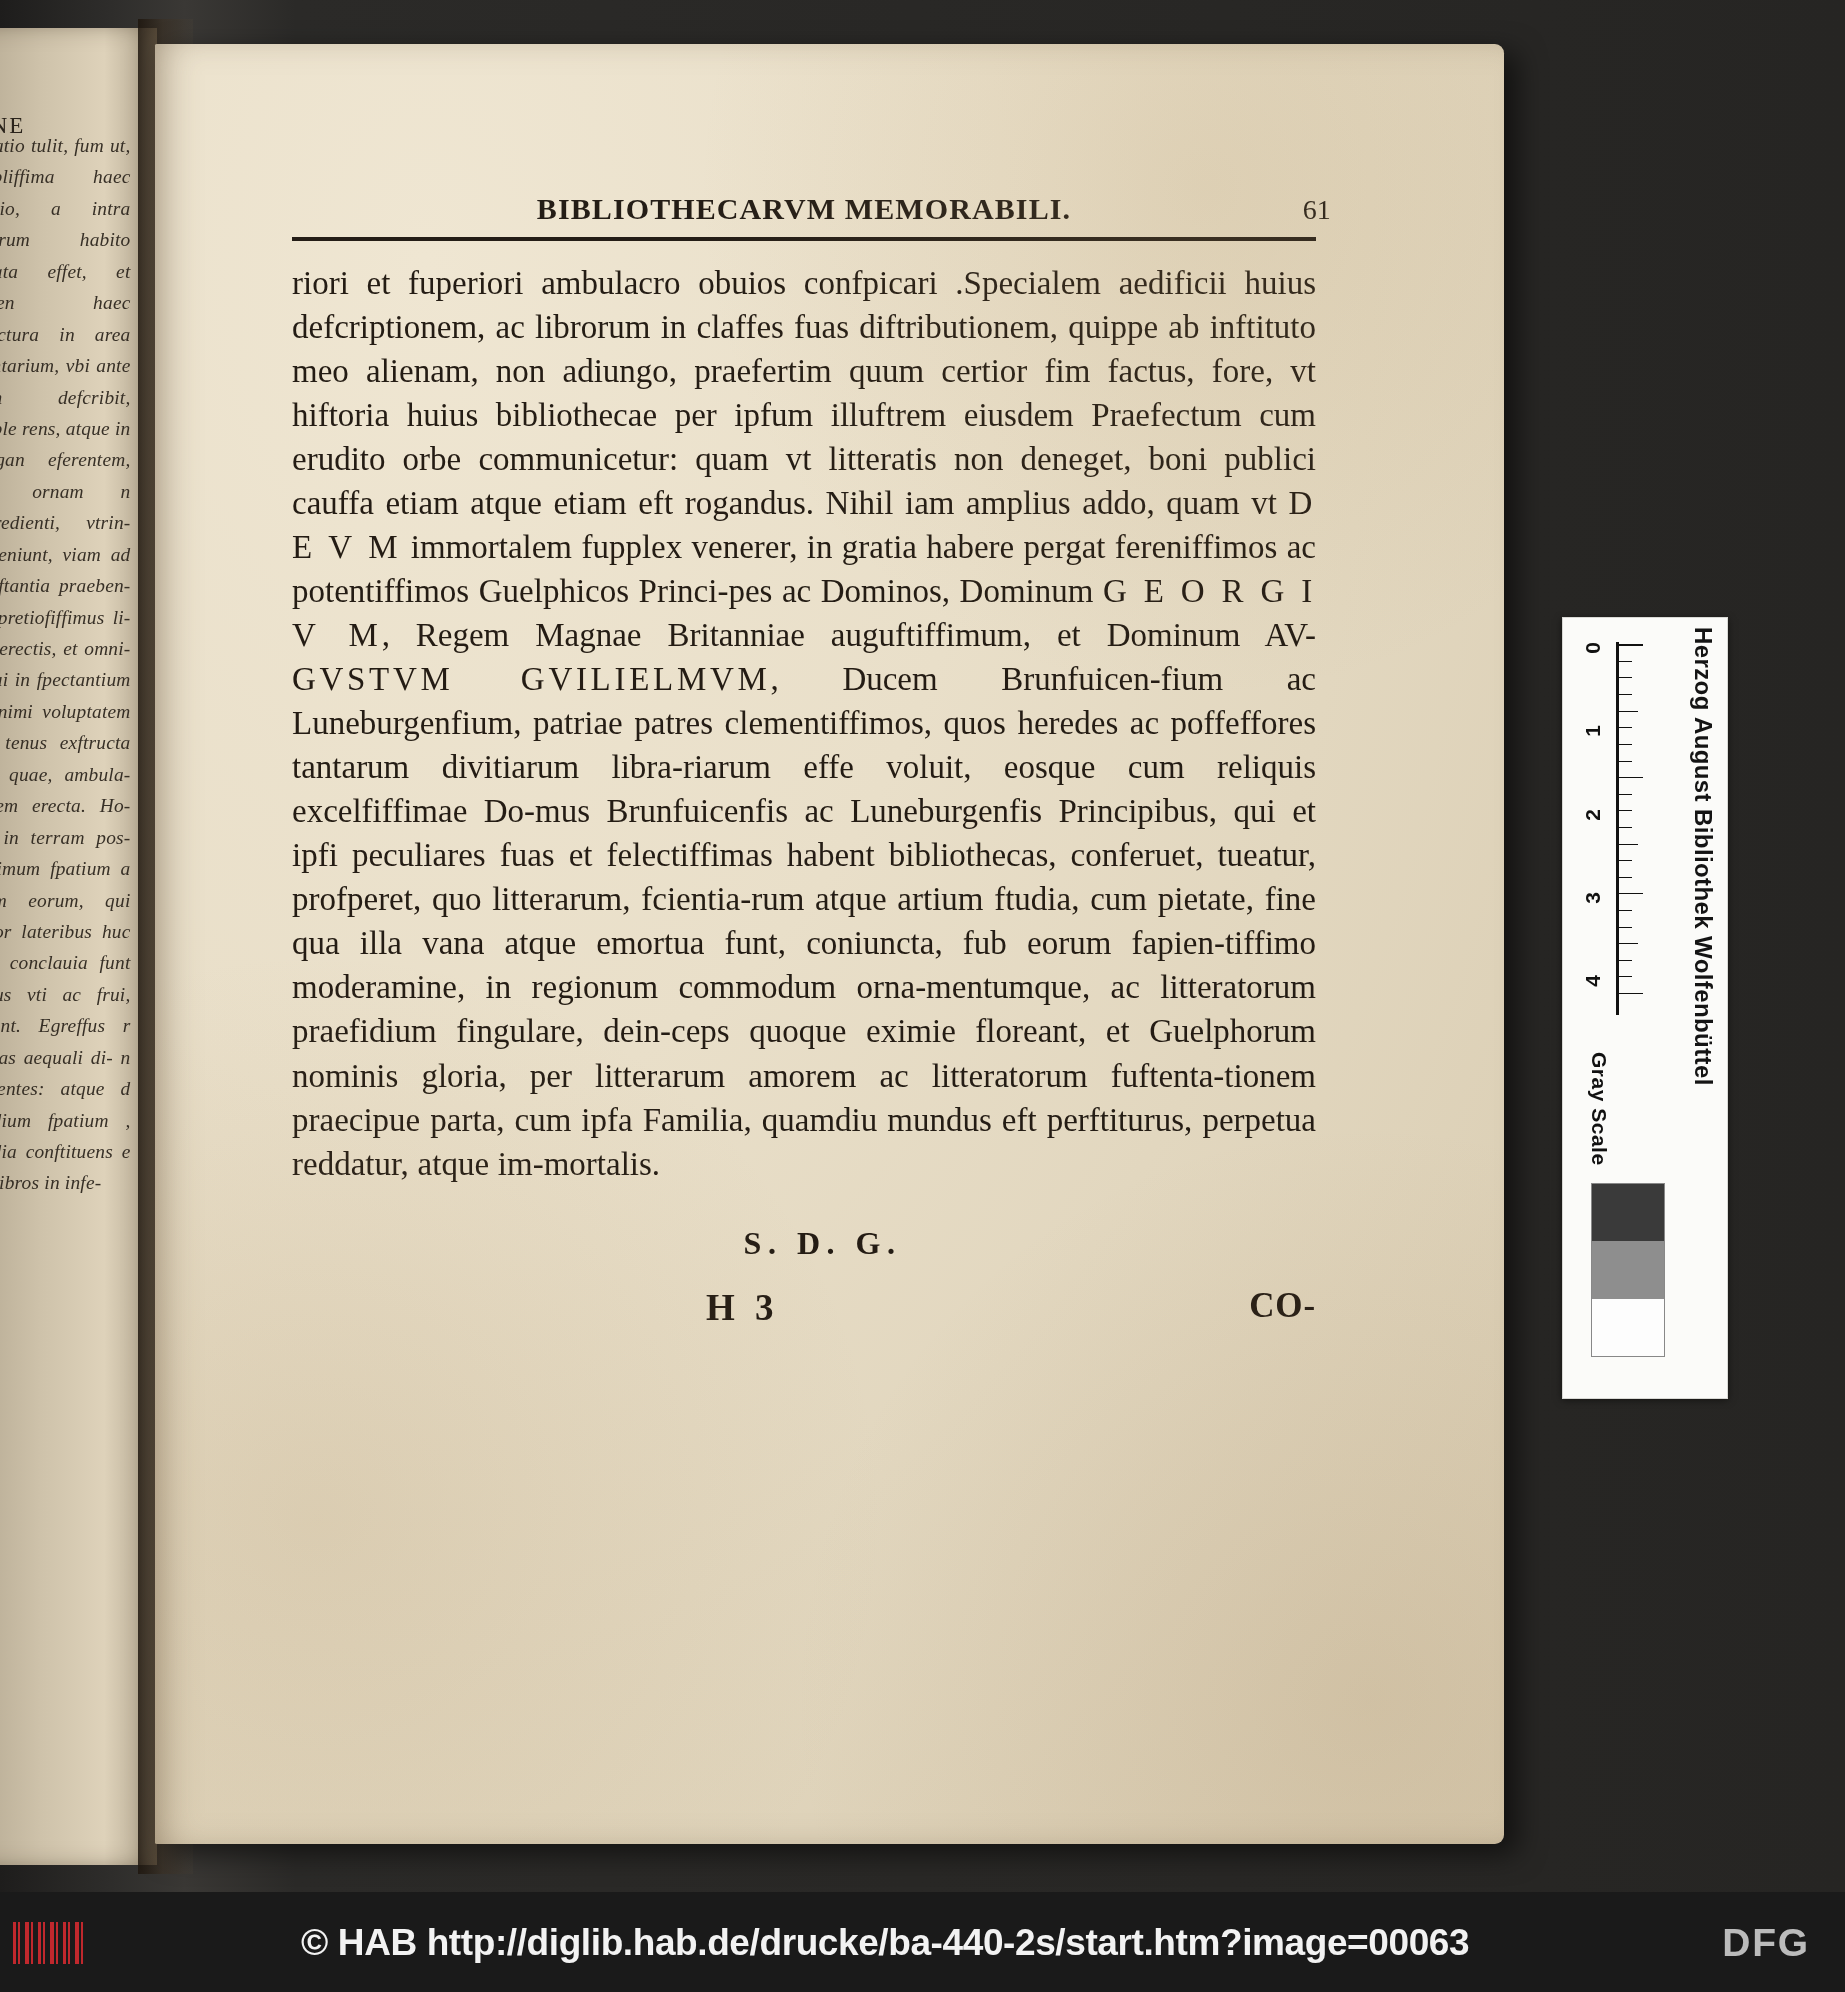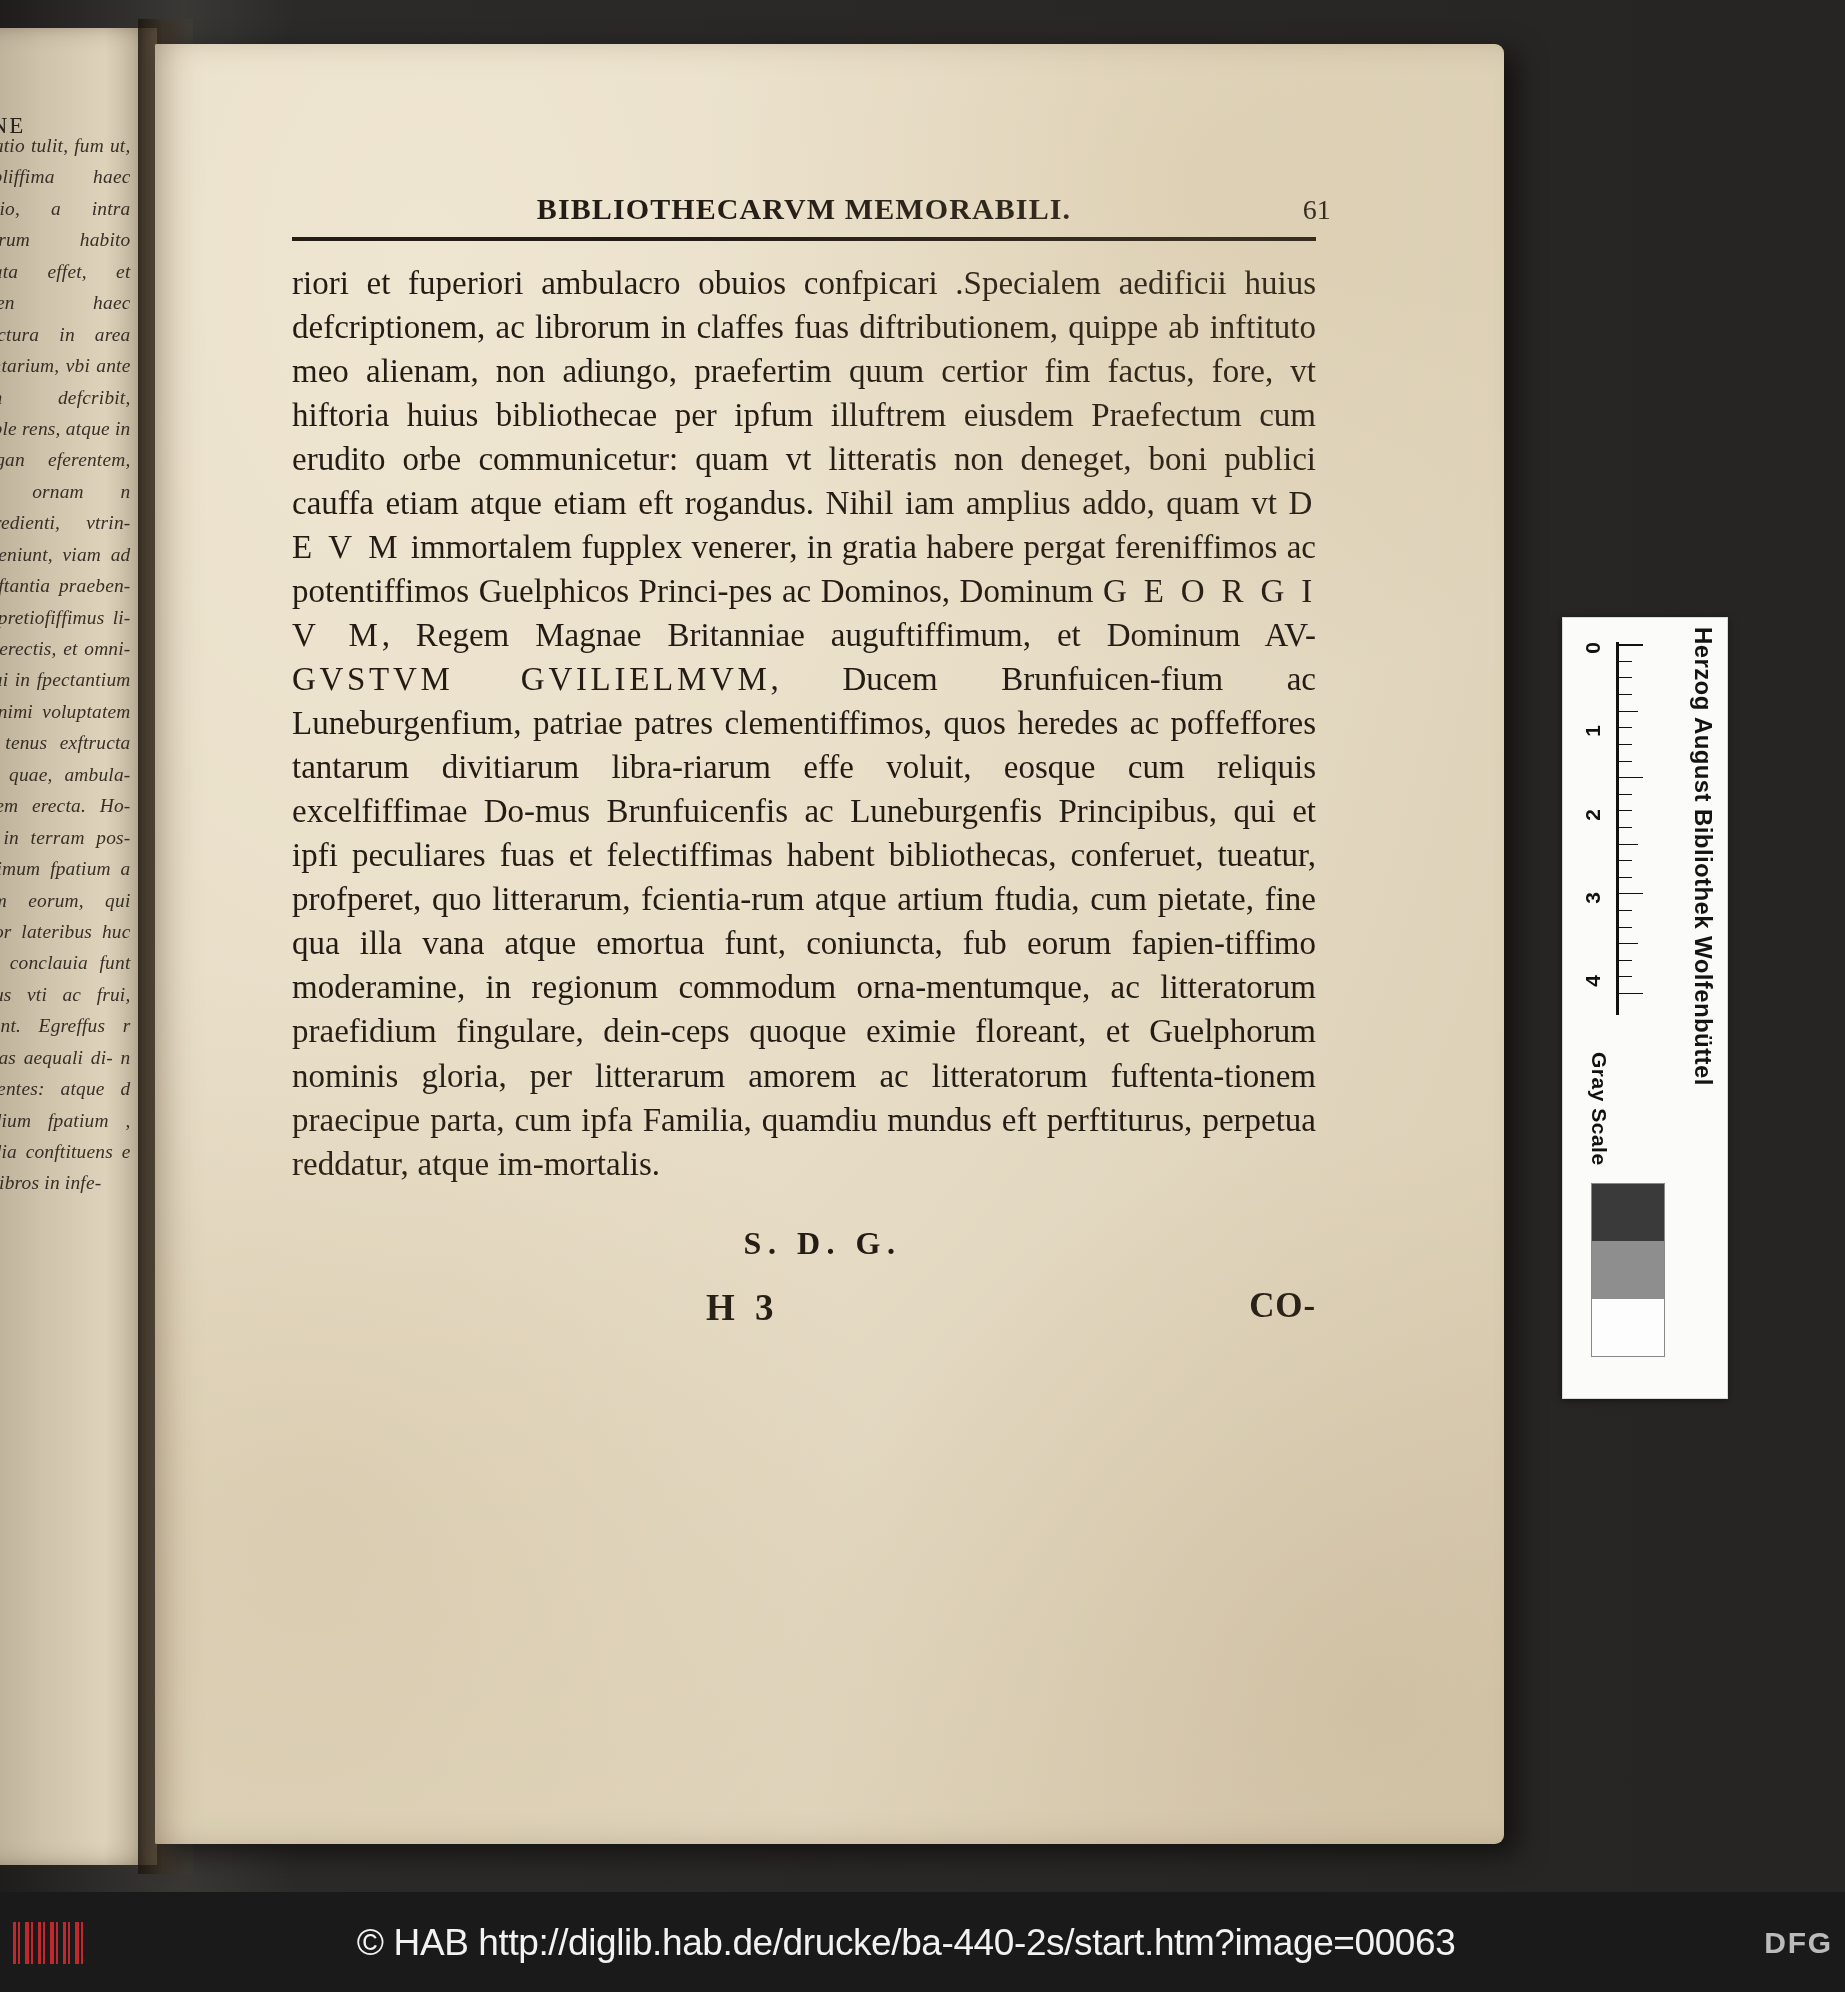--- a/index.html
+++ b/index.html
@@ -280,27 +280,28 @@
     flex: 0 0 auto;
   }
   .caption-bar .caption-text {
     flex: 1 1 auto;
     text-align: center;
     color: #f2f2f2;
     font-family: "Liberation Sans", sans-serif;
     font-size: 37px;
     letter-spacing: -0.4px;
     padding-right: 37px;
+    font-weight: bold;
   }
   .caption-bar .dfg {
     flex: 0 0 auto;
-    margin-right: 13px;
+    margin-right: 36px;
     color: #d8d8d8;
     font-family: "Liberation Sans", sans-serif;
-    font-size: 30px;
+    font-size: 39px;
     font-weight: 700;
     letter-spacing: 1.8px;
     opacity: .85;
   }
 </style>
 </head>
 <body>
 
 <div id="scan">
 

